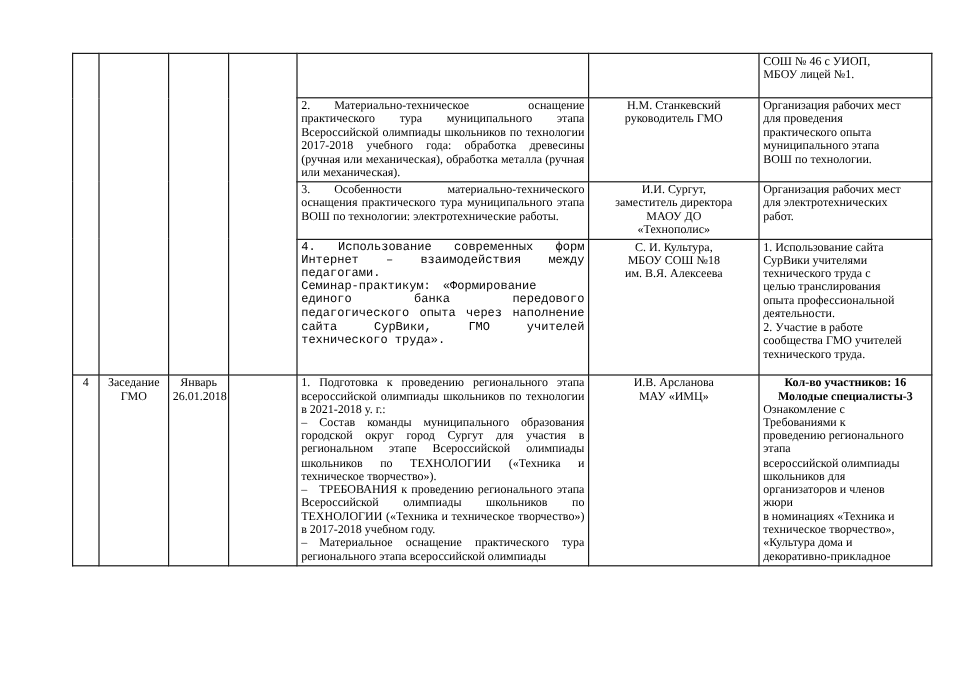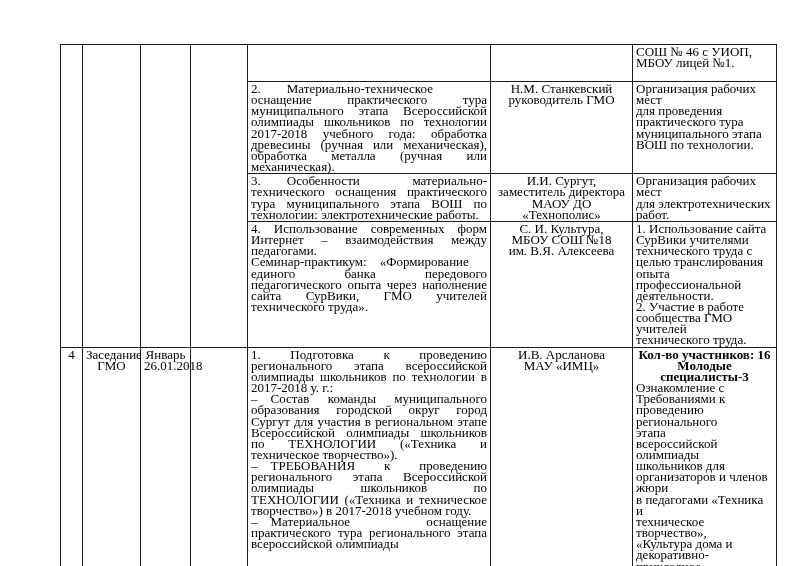--- a/index.html
+++ b/index.html
@@ -26,21 +26,21 @@
     left: 60px;
     top: 44px;
     width: 716px;
     border-collapse: collapse;
     table-layout: fixed;
   }
   #doc-table td {
     border: 1px solid #1a1a1a;
     vertical-align: top;
     padding: 1px 3px 1px 3px;
-    font-size: 13px;
+    font-size: 10px;
     line-height: 11.15px;
     font-family: "Liberation Serif", "DejaVu Serif", serif;
   }
   .c-num      { width: 22px;  text-align: center; }
   .c-event    { width: 58px;  text-align: center; margin-top: 12px; }
   .c-date     { width: 50px;  text-align: center; margin-top: 24px; }
   .c-blank    { width: 57px; }
   .c-content  { width: 243px; text-align: justify; }
   .c-person   { width: 142px; text-align: center; margin-left: 28px; }
   .c-result   { width: 144px; text-align: left; }
@@ -83,21 +83,21 @@
         <td class="c-content just">
           <p class="line just">2.  Материально-техническое оснащение практического тура муниципального этапа Всероссийской олимпиады школьников по технологии 2017-2018 учебного года: обработка древесины (ручная или механическая), обработка металла (ручная или механическая).</p>
         </td>
         <td class="c-person">
           <p class="line">Н.М. Станкевский</p>
           <p class="line">руководитель ГМО</p>
         </td>
         <td class="c-result">
           <p class="line">Организация рабочих мест</p>
           <p class="line">для проведения</p>
-          <p class="line">практического тура</p>
+          <p class="line">практического опыта</p>
           <p class="line">муниципального этапа</p>
           <p class="line">ВОШ по технологии.</p>
         </td>
       </tr>
 
       <tr>
         <td class="c-content just">
           <p class="line just">3.  Особенности материально-технического оснащения практического тура муниципального этапа ВОШ по технологии: электротехнические работы.</p>
         </td>
         <td class="c-person">
@@ -107,21 +107,21 @@
           <p class="line">«Технополис»</p>
         </td>
         <td class="c-result">
           <p class="line">Организация рабочих мест</p>
           <p class="line">для электротехнических</p>
           <p class="line">работ.</p>
         </td>
       </tr>
 
       <tr>
-        <td class="c-content" style="height:110px;">
+        <td class="c-content" style="height:110px;font-family:Liberation Mono, monospace;">
           <p class="line">4. Использование современных форм Интернет – взаимодействия между педагогами.</p>
           <p class="line just">Семинар-практикум: «Формирование единого банка передового педагогического опыта через наполнение сайта СурВики, ГМО учителей технического труда».</p>
         </td>
         <td class="c-person">
           <p class="line">С. И. Культура,</p>
           <p class="line">МБОУ СОШ №18</p>
           <p class="line">им. В.Я. Алексеева</p>
         </td>
         <td class="c-result">
           <p class="line">1. Использование сайта</p>
@@ -138,41 +138,41 @@
 
       <tr>
         <td class="c-num">4</td>
         <td class="c-event">Заседание ГМО</td>
         <td class="c-date">
           <p class="line">Январь</p>
           <p class="line">26.01.2018</p>
         </td>
         <td class="c-blank"></td>
         <td class="c-content">
-          <p class="line just">1. Подготовка к проведению регионального этапа всероссийской олимпиады школьников по технологии в 2017-2018 у. г.:</p>
+          <p class="line just">1. Подготовка к проведению регионального этапа всероссийской олимпиады школьников по технологии в 2021-2018 у. г.:</p>
           <p class="line just">– Состав команды муниципального образования городской округ город Сургут для участия в региональном этапе Всероссийской олимпиады школьников по ТЕХНОЛОГИИ («Техника и техническое творчество»).</p>
           <p class="line just">– ТРЕБОВАНИЯ к проведению регионального этапа Всероссийской олимпиады школьников по ТЕХНОЛОГИИ («Техника и техническое творчество») в 2017-2018 учебном году.</p>
           <p class="line just">– Материальное оснащение практического тура регионального этапа всероссийской олимпиады</p>
         </td>
         <td class="c-person">
           <p class="line">И.В. Арсланова</p>
           <p class="line">МАУ «ИМЦ»</p>
         </td>
         <td class="c-result">
           <p class="line bold ctr">Кол-во участников: 16</p>
           <p class="line bold ctr">Молодые специалисты-3</p>
           <p class="line">Ознакомление с</p>
           <p class="line">Требованиями к</p>
           <p class="line">проведению регионального</p>
           <p class="line">этапа</p>
           <p class="line">всероссийской олимпиады</p>
           <p class="line">школьников для</p>
           <p class="line">организаторов и членов</p>
           <p class="line">жюри</p>
-          <p class="line">в педагогами «Техника и</p>
+          <p class="line">в номинациях «Техника и</p>
           <p class="line">техническое творчество»,</p>
           <p class="line">«Культура дома и</p>
           <p class="line">декоративно-прикладное</p>
         </td>
       </tr>
 
     </tbody>
   </table>
 </div>
 

